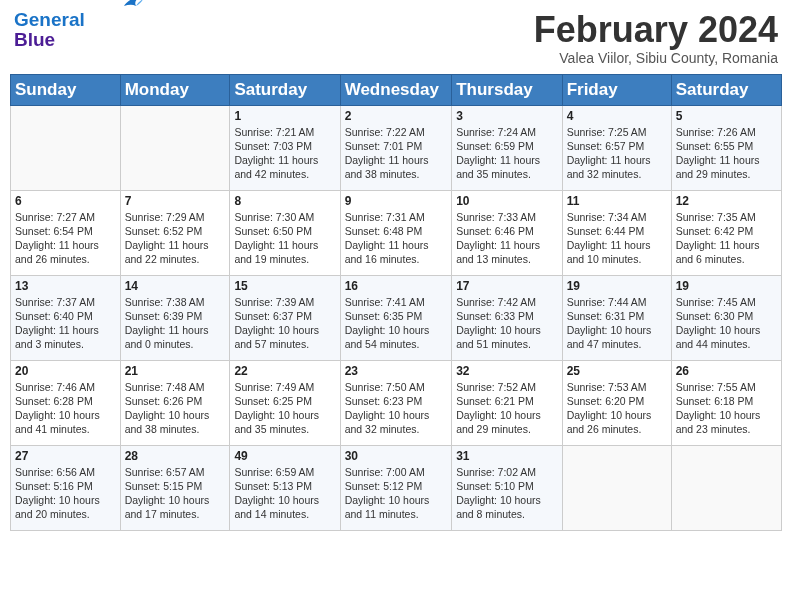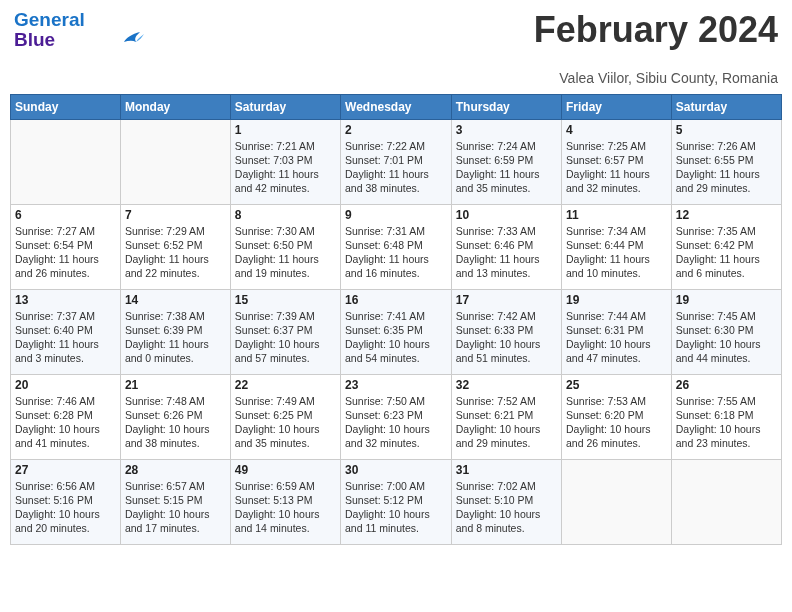--- a/index.html
+++ b/index.html
@@ -27,33 +27,32 @@
     }
     .month-title {
       font-size: 36px;
       font-weight: bold;
       color: #333;
       line-height: 1.1;
     }
     .location {
       font-size: 14px;
       color: #555;
-      margin-top: 20px;
     }
     .calendar {
       width: 100%;
       border-collapse: collapse;
       font-size: 11px;
     }
     .calendar th {
       background: #3d7ebf;
       color: #fff;
       padding: 5px 4px;
       text-align: left;
-      font-size: 12px;
+      font-size: 17px;
       border: 1px solid #2a6099;
     }
     .calendar td {
       border: 1px solid #ccc;
       vertical-align: top;
       padding: 3px 4px;
       height: 85px;
       width: 112px;
       background: #fff;
     }
@@ -76,21 +75,21 @@
     }
     .empty-cell {
       background: #f9f9f9 !important;
     }
   </style>
 </head>
 <body>
 
 <div class="header">
   <div class="logo">
-    <div style="display:flex; align-items:flex-end;gap:35px;">
+    <div style="display:flex; align-items:flex-start;gap:35px;">
       <div style="font-size:19px; font-weight:bold; line-height:1.05;">
         <span style="color:#1a73c7;">General</span><br>
         <span style="color:#4c1d95;">Blue</span>
       </div>
       <div style="margin-left:2px; margin-top:-18px;">
         <svg width="22" height="18" viewBox="0 0 22 18">
           <path d="M2 14 C4 10, 10 6, 18 4 C14 8, 12 10, 14 14 C10 12, 6 13, 2 14Z" fill="#1a73c7"></path>
           <path d="M14 14 C16 10, 20 8, 22 6 C20 9, 18 12, 14 14Z" fill="#5aabee"></path>
         </svg>
       </div>

